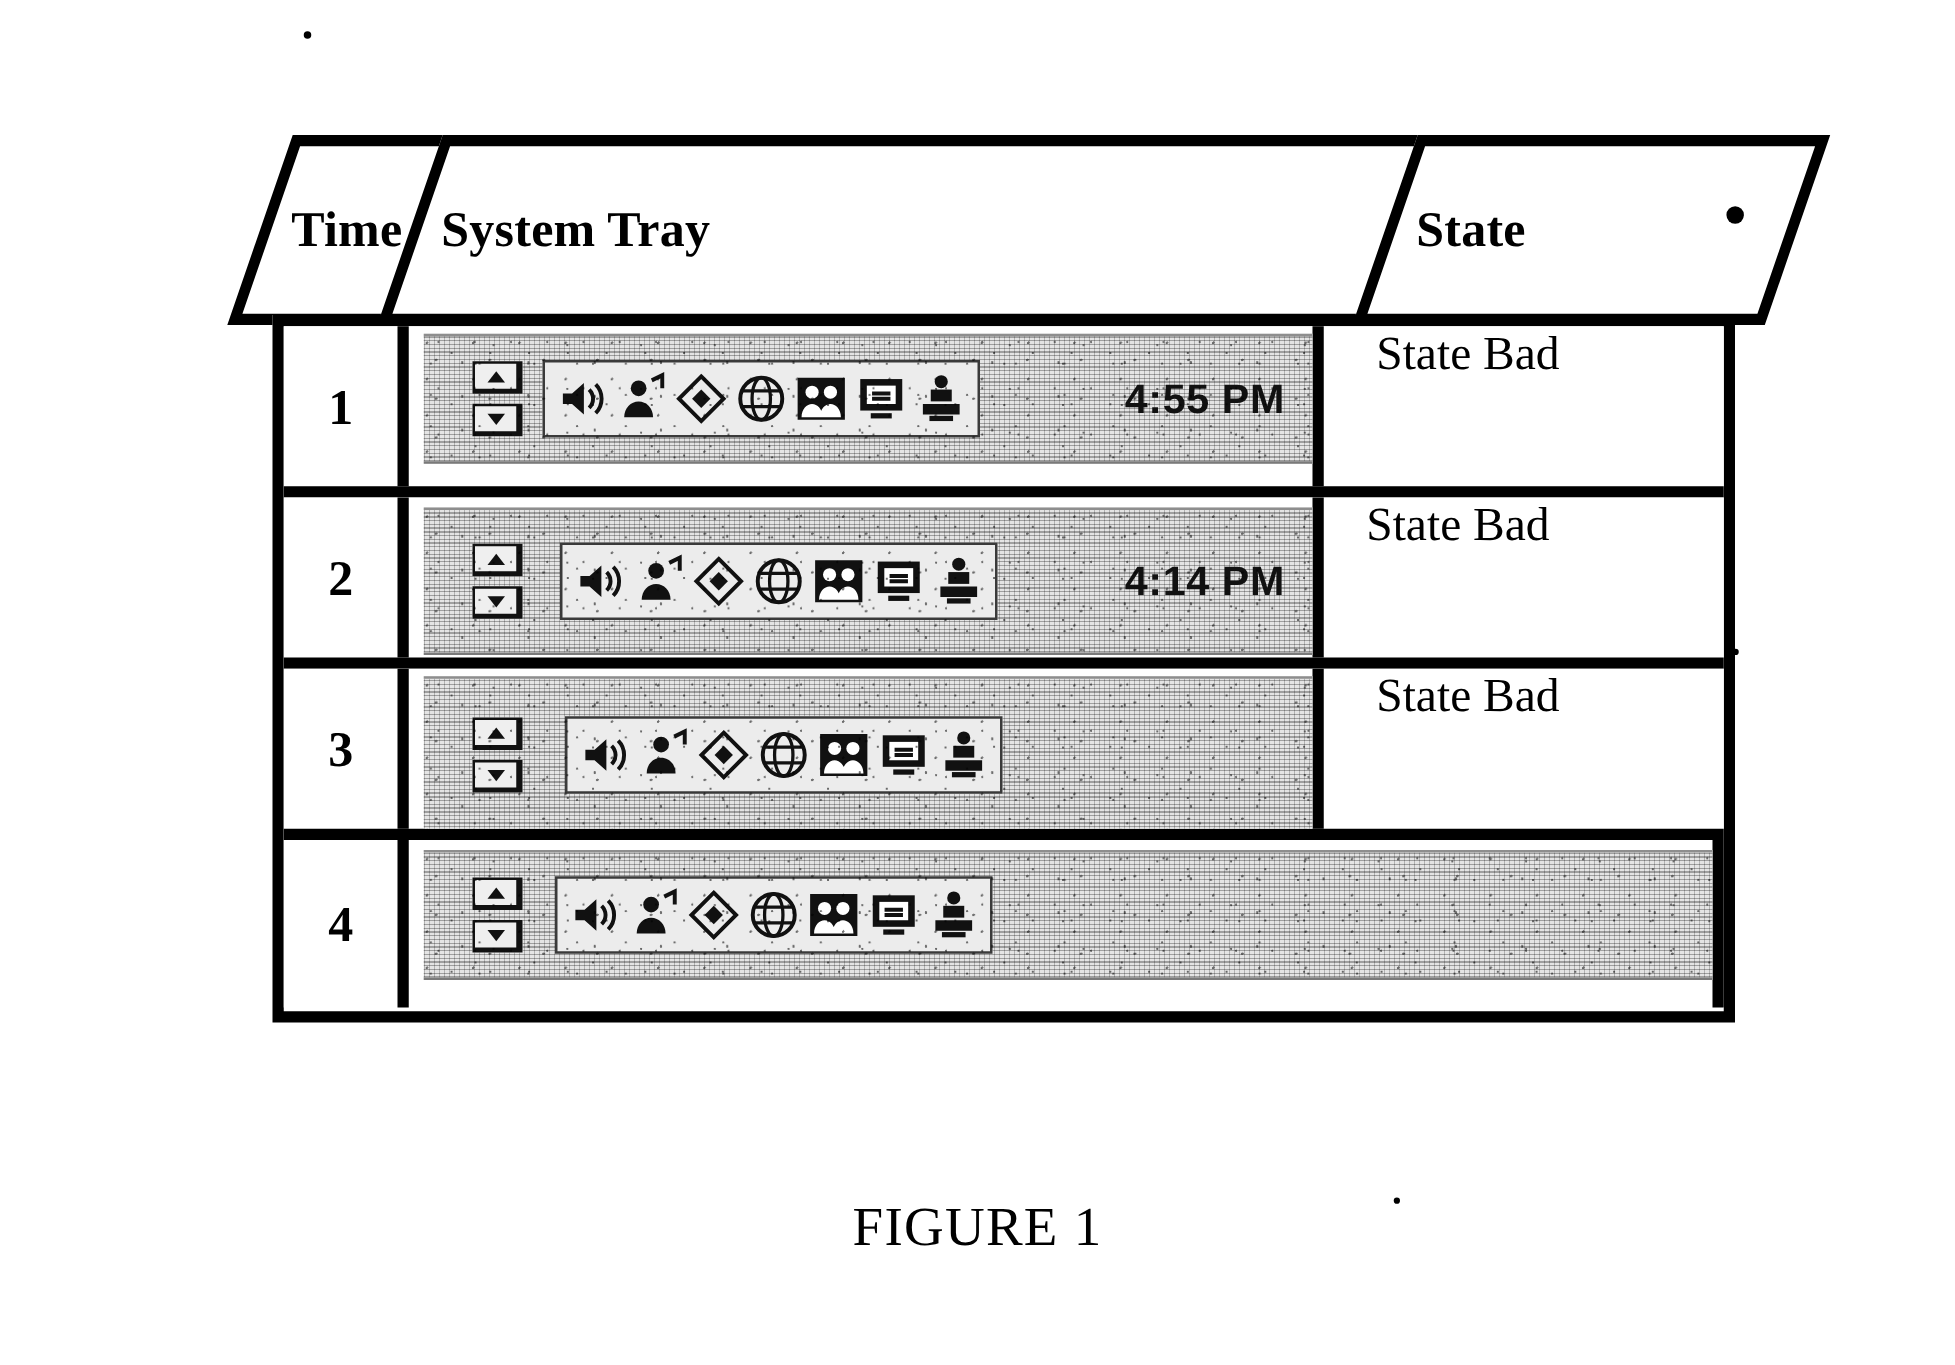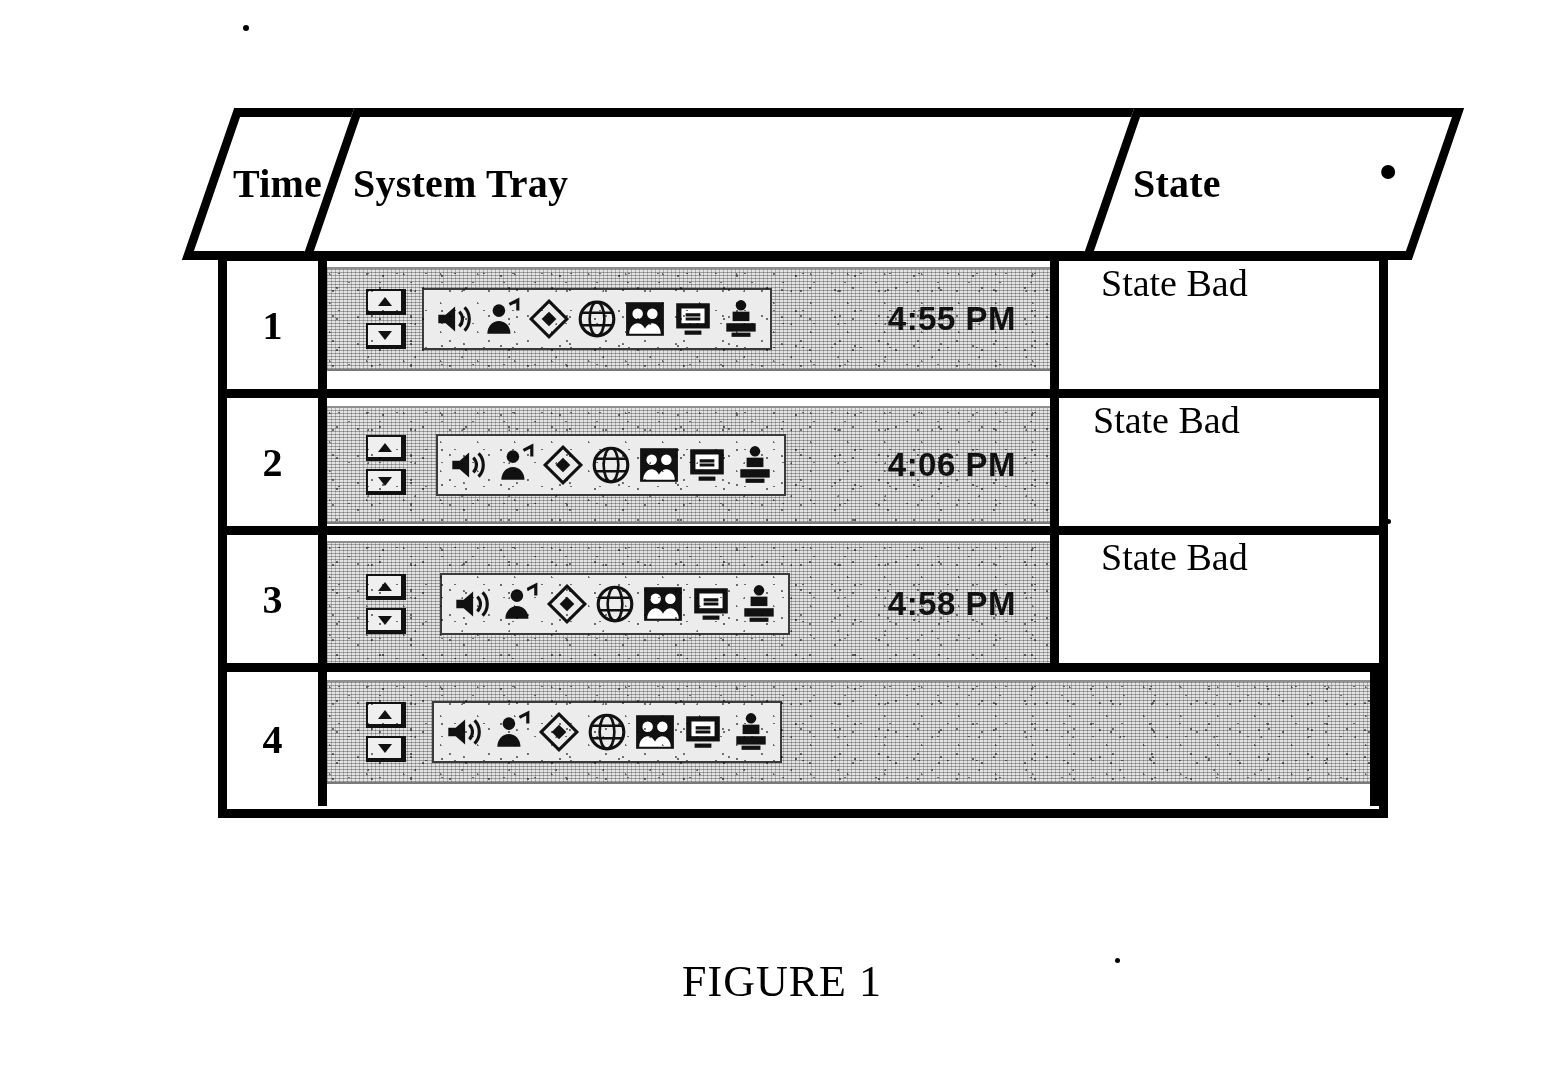--- a/index.html
+++ b/index.html
@@ -114,21 +114,21 @@
     font-size: 38px;
     font-weight: 400;
     padding-left: 34px;
     white-space: nowrap;
   }
   .cell-state.align-c { padding-left: 42px; }
 
   
   .tray-shot {
     position: absolute;
-    left: 0;
+    left: 12px;
     width: 100%;
     box-sizing: border-box;
     background:
       repeating-linear-gradient(0deg,
         rgba(0,0,0,0.30) 0px, rgba(0,0,0,0.30) 1px,
         rgba(0,0,0,0.00) 1px, rgba(0,0,0,0.00) 3px),
       repeating-linear-gradient(90deg,
         rgba(0,0,0,0.22) 0px, rgba(0,0,0,0.22) 1px,
         rgba(0,0,0,0.00) 1px, rgba(0,0,0,0.00) 4px),
       #e4e4e4;
@@ -414,21 +414,21 @@
               </span>
             <span class="tico">
                 <svg viewBox="0 0 40 40">
                   <circle cx="20" cy="7" r="5" fill="#111"></circle>
                   <rect x="12" y="13" width="16" height="9" fill="#111"></rect>
                   <rect x="6" y="24" width="28" height="8" fill="#111"></rect>
                   <rect x="11" y="33" width="18" height="4" fill="#111"></rect>
                 </svg>
               </span>
           </div>
-          <div class="clock">4:06 PM</div>
+          <div class="clock">4:14 PM</div>
         </div>
         <div class="speckle"></div>
       </div>
     </div>
     <div class="cell-state">
       <span>State Bad</span>
     </div>
   </div>
 
   <div class="trow">
@@ -492,21 +492,20 @@
               </span>
             <span class="tico">
                 <svg viewBox="0 0 40 40">
                   <circle cx="20" cy="7" r="5" fill="#111"></circle>
                   <rect x="12" y="13" width="16" height="9" fill="#111"></rect>
                   <rect x="6" y="24" width="28" height="8" fill="#111"></rect>
                   <rect x="11" y="33" width="18" height="4" fill="#111"></rect>
                 </svg>
               </span>
           </div>
-          <div class="clock">4:58 PM</div>
         </div>
         <div class="speckle"></div>
       </div>
     </div>
     <div class="cell-state align-c">
       <span>State Bad</span>
     </div>
   </div>
 
   <div class="trow">

